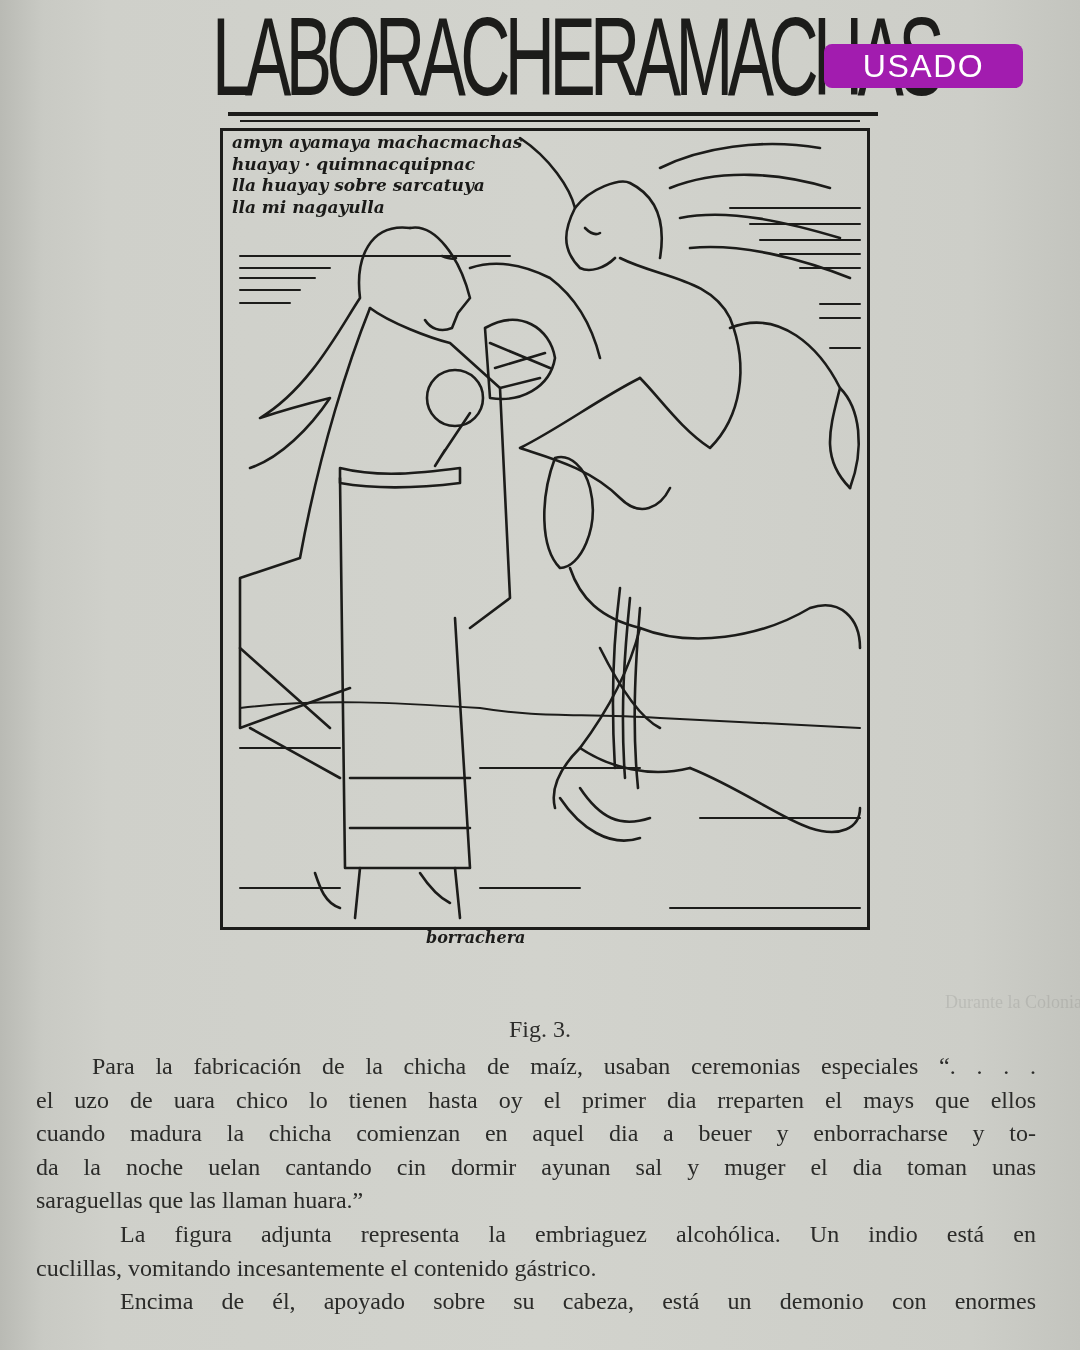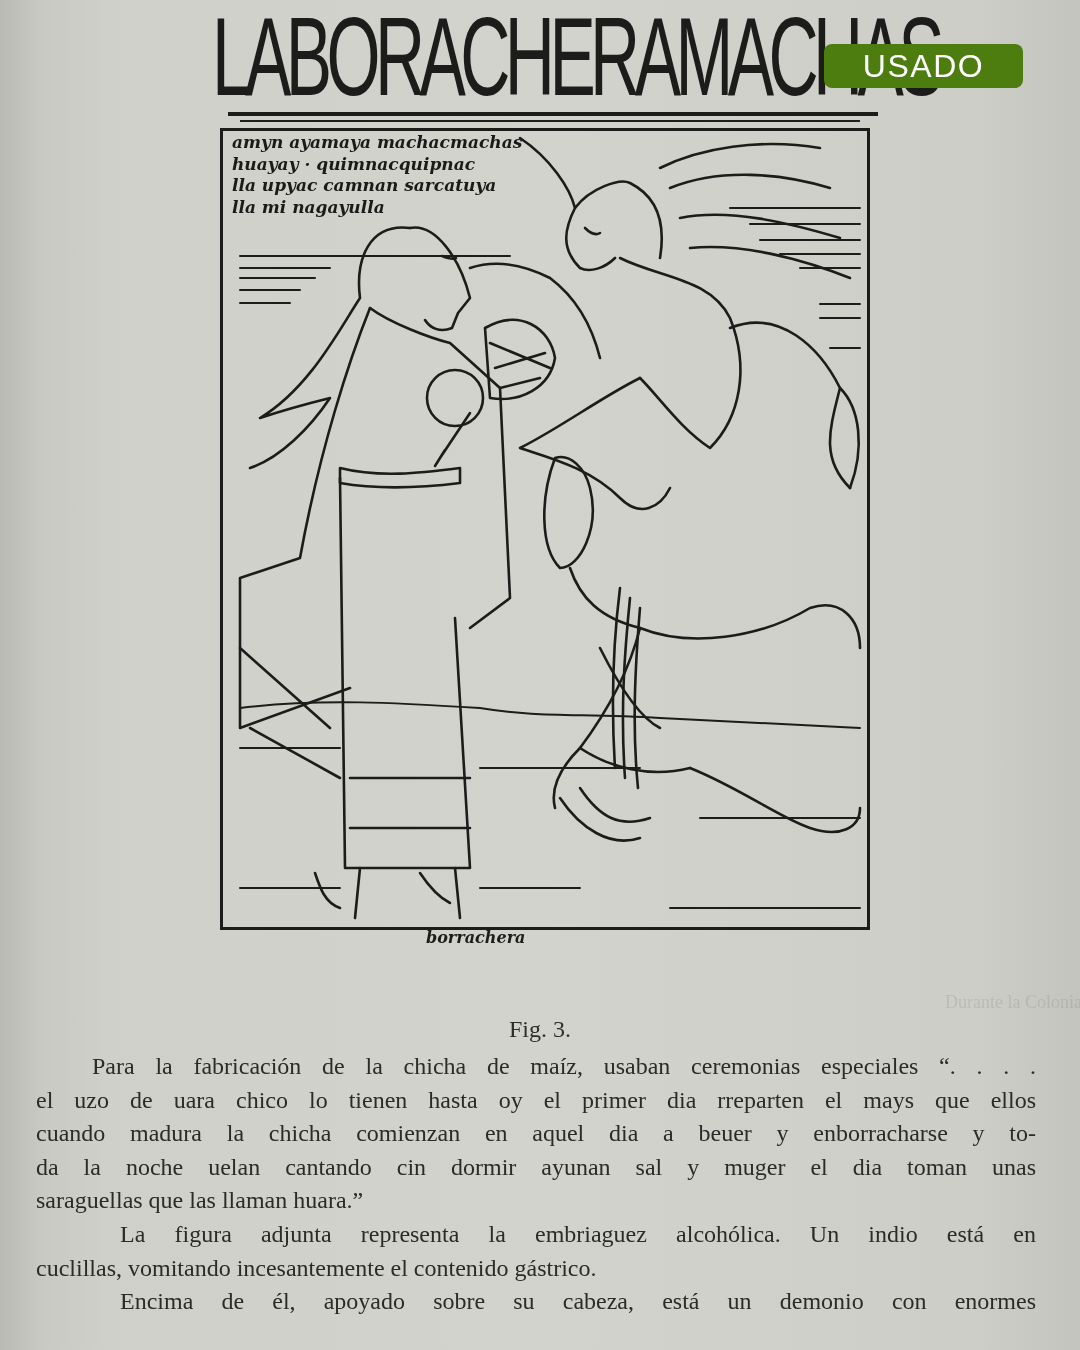--- a/index.html
+++ b/index.html
@@ -17,40 +17,40 @@
   .handwriting{position:absolute;left:232px;top:132px;width:290px;
     font-family:"DejaVu Serif",serif;font-style:italic;font-size:17px;line-height:21.5px;color:#1a1a18;font-weight:bold;}
   .handwriting div{white-space:nowrap;}
   svg.ill{position:absolute;left:220px;top:128px;}
   .caption-hand{position:absolute;left:426px;top:928px;font-family:"DejaVu Serif",serif;font-style:italic;font-weight:bold;font-size:16px;color:#1c1c1a;text-align:right;}
   .fig{position:absolute;left:0;width:1080px;top:984px;text-align:center;font-size:24px;color:#2d2d2b;margin-top:32px;}
   .body-text{position:absolute;left:36px;top:1050px;width:1000px;font-size:24px;line-height:33.6px;color:#2b2b29;text-align:justify;}
   .body-text .line{display:block;text-align-last:justify;white-space:nowrap;}
   .body-text .line.last{text-align-last:left;}
   .body-text .ind{padding-left:56px;}
-  .badge{position:absolute;left:824px;top:44px;width:199px;height:44px;background:#4d7c0f;border-radius:8px;
+  .badge{position:absolute;left:824px;top:44px;width:199px;height:44px;background:#a21caf;border-radius:8px;
     color:#fff;font-family:"Liberation Sans","DejaVu Sans",sans-serif;font-size:32px;line-height:44px;text-align:center;letter-spacing:1.5px;}
 </style>
 </head>
 <body>
 
 <div class="page">
 
   <div class="ghost">Durante la Colonia…</div>
 
   <div class="title">LABORACHERAMACHAS</div>
   <div class="title-rule"></div>
   <div class="title-rule2"></div>
 
   <div class="frame"></div>
 
   <div class="handwriting">
     <div>amyn ayamaya machacmachas</div>
     <div>huayay · quimnacquipnac</div>
-    <div>lla upyac camnan sarcatuya</div>
+    <div>lla huayay sobre sarcatuya</div>
     <div>lla mi nagayulla</div>
   </div>
 
   <svg class="ill" width="650" height="802" viewBox="0 0 650 802" fill="none" stroke="#1c1c1a" stroke-width="2.6" stroke-linecap="round" stroke-linejoin="round">
 
     <g stroke-width="2">
       <path d="M20 128 H290 M20 140 H110 M20 150 H95 M20 162 H80 M20 175 H70"></path>
       <path d="M510 80 H640 M530 96 H640 M540 112 H640 M560 126 H640 M580 140 H640 M600 176 H640 M600 190 H640 M610 220 H640"></path>
     </g>
 

